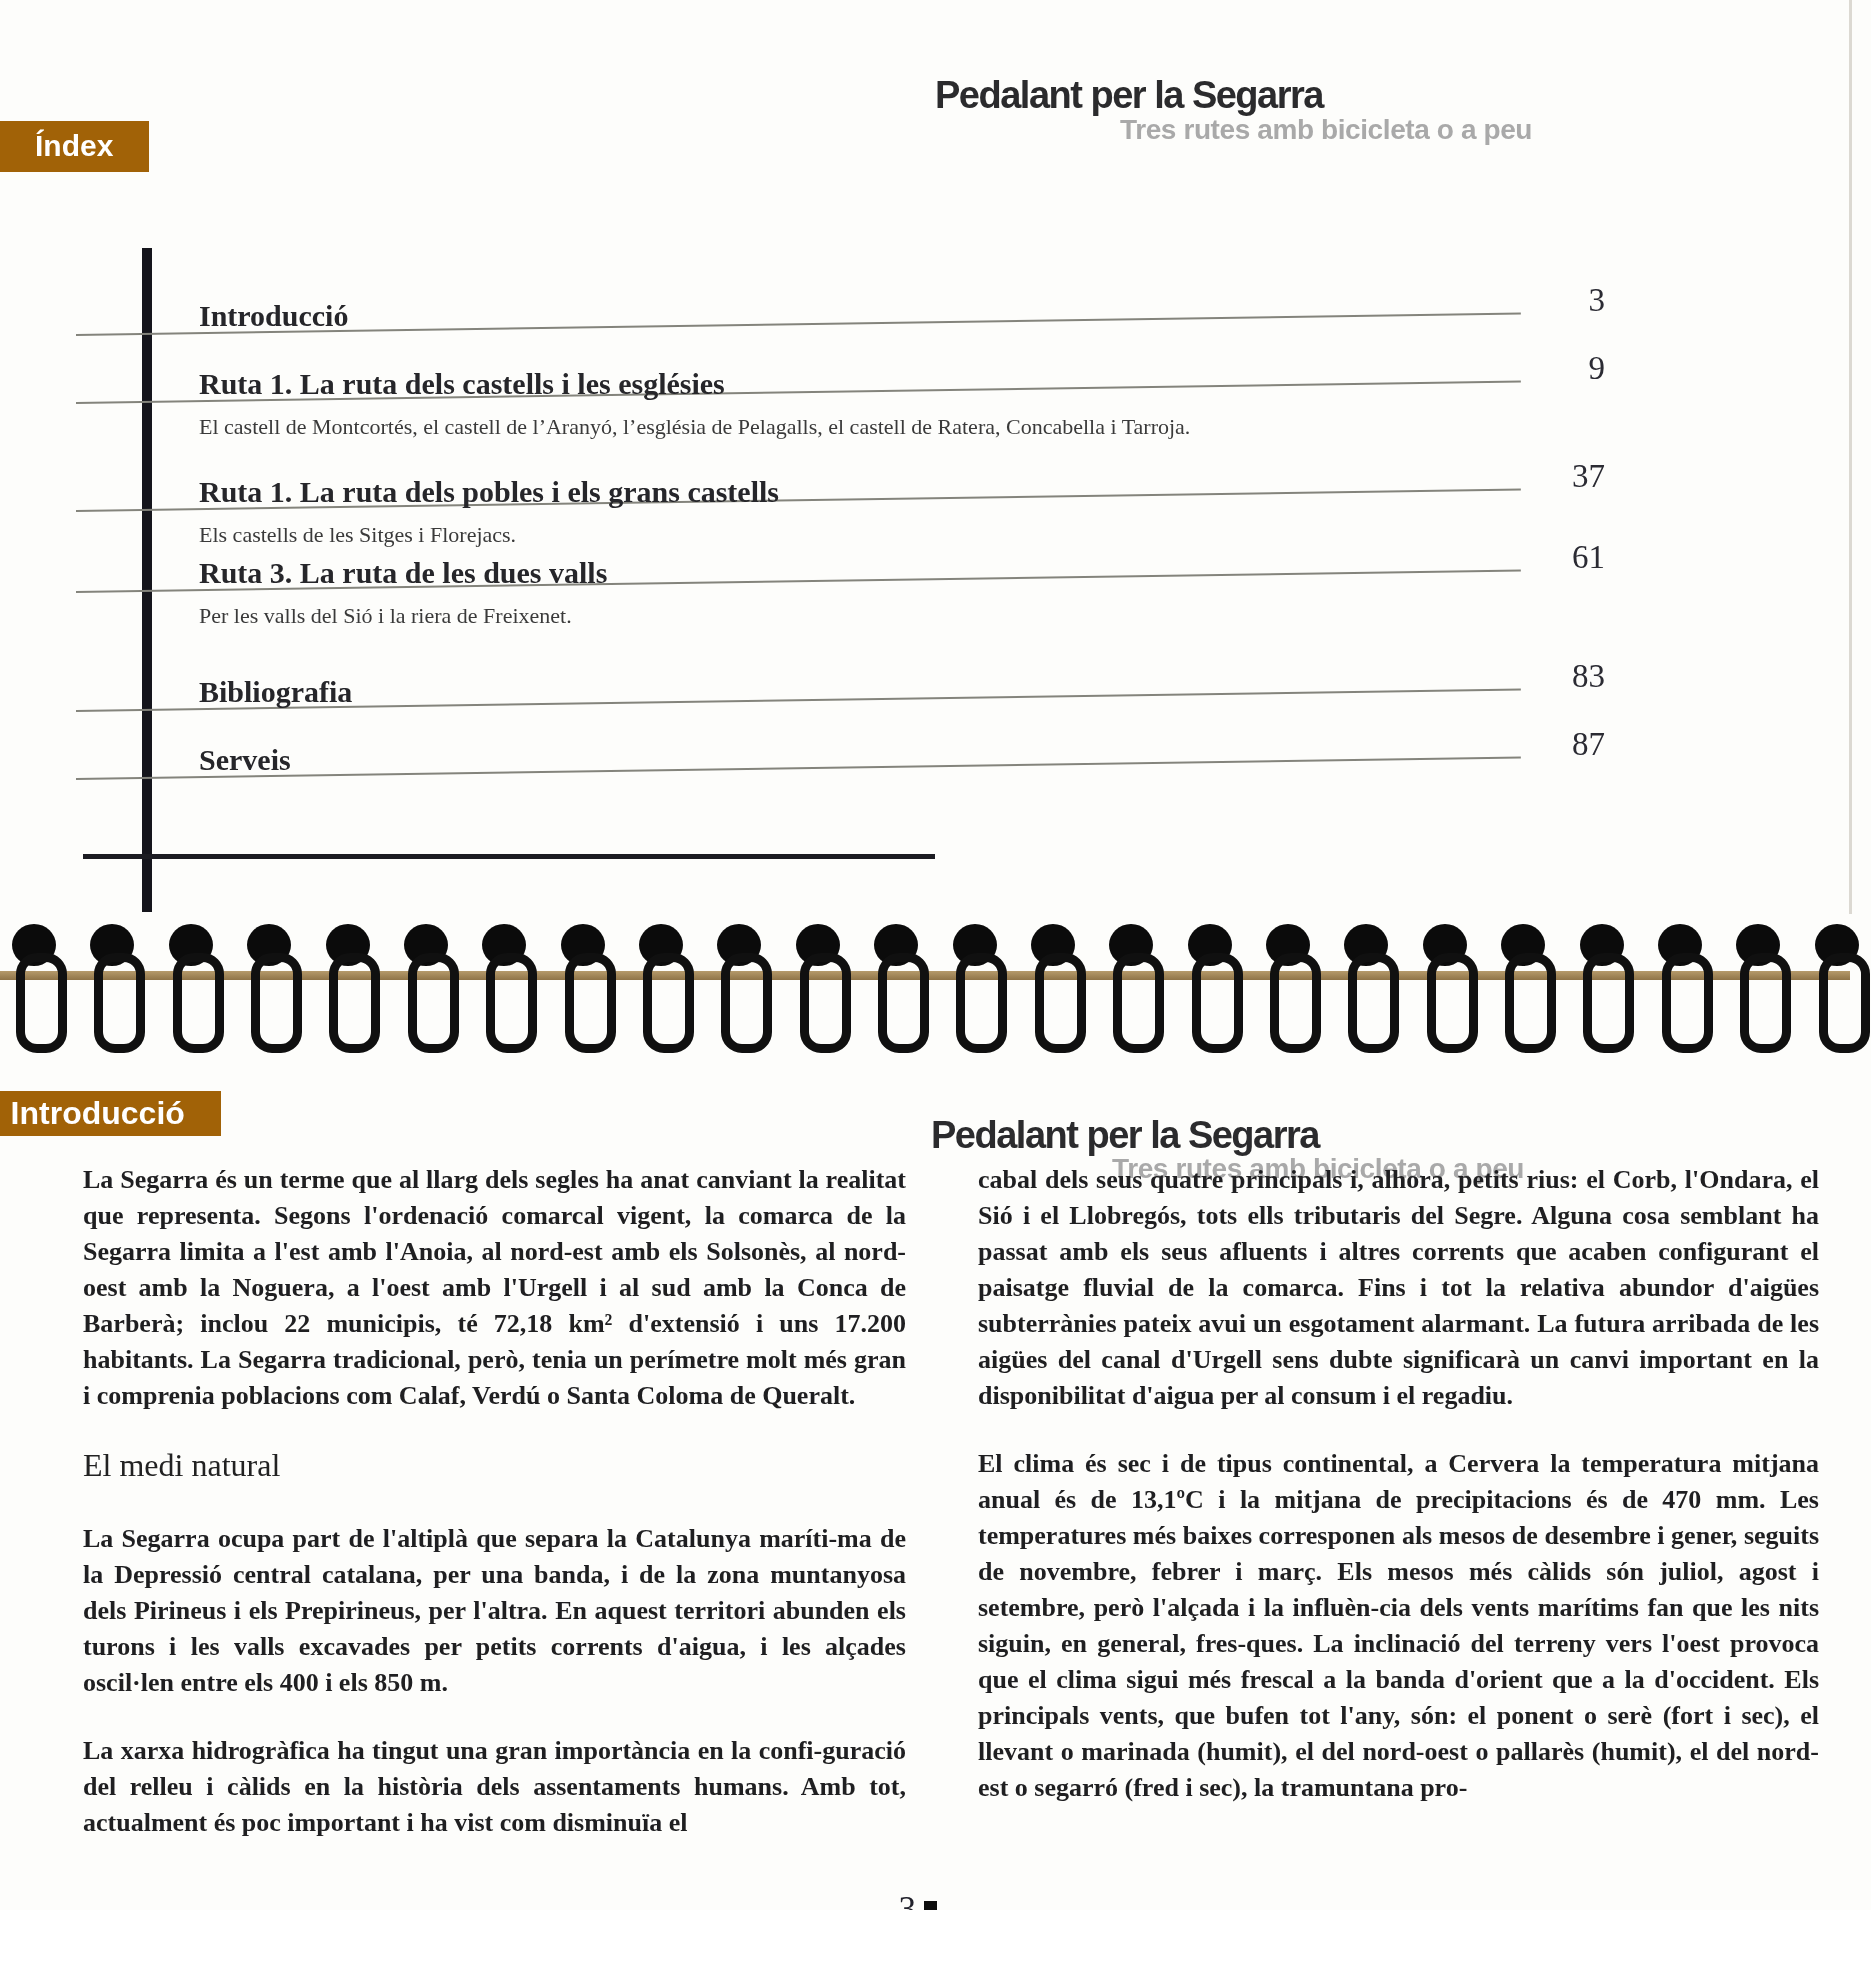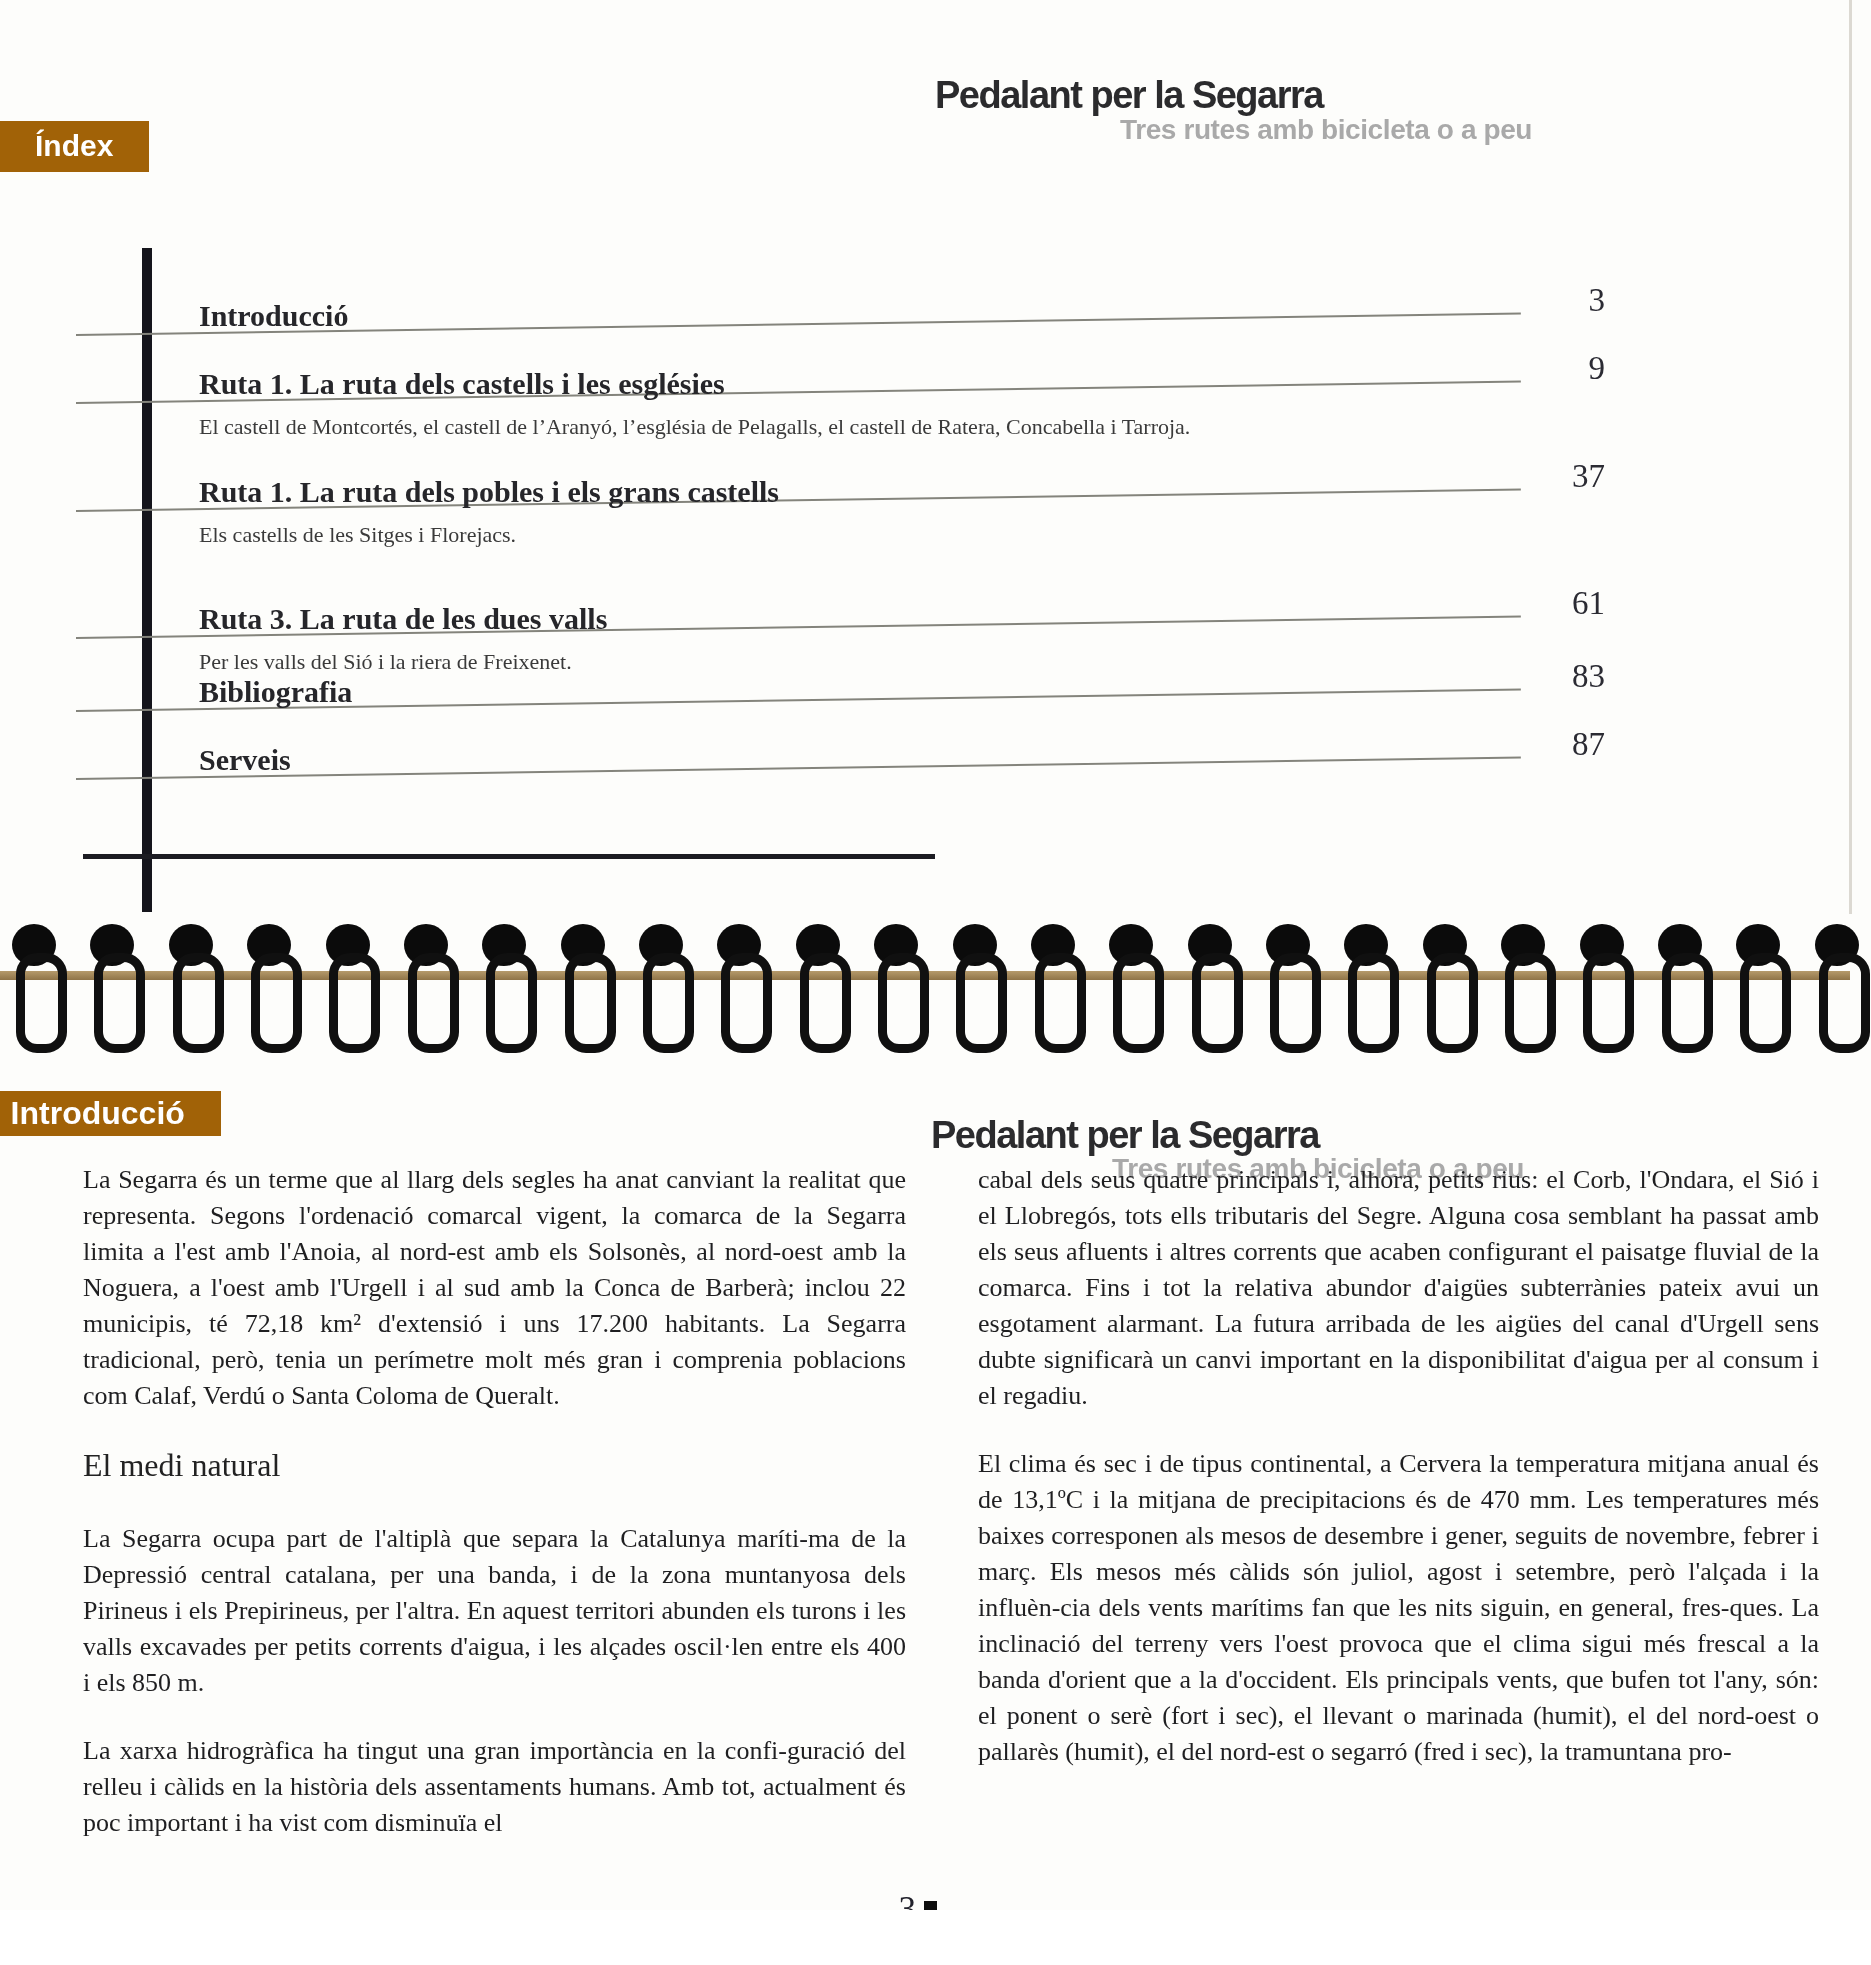--- a/index.html
+++ b/index.html
@@ -111,21 +111,21 @@
     box-sizing:content-box;background:transparent;
   }
   
   .col{
     position:absolute;top:1162px;
     font-size:26px;line-height:36px;
     text-align:justify;color:#1f1f21;
   }
   .col-left{left:83px;width:823px;}
   .col-right{left:978px;width:841px;}
-  .col p{margin:0 0 32px 0;}
+  .col p{margin:0 0 32px 0;font-weight:bold;}
   .col-heading{
     font-weight:normal;font-size:32px;color:#222;
     margin:33px 0 38px 0;
   }
   
   .footer-num{
     position:absolute;left:855px;top:1890px;width:61px;
     font-size:35px;color:#21212b;text-align:right;
   }
   .footer-underline{
@@ -171,21 +171,21 @@
 
     <div class="toc-entry" style="top:475px">
       <div class="toc-row">
         <span class="toc-title">Ruta 1. La ruta dels pobles i els grans castells</span>
         <span class="toc-num">37</span>
         <div class="toc-rule"></div>
       </div>
       <div class="toc-sub">Els castells de les Sitges i Florejacs.</div>
     </div>
 
-    <div class="toc-entry" style="top:602px">
+    <div class="toc-entry" style="top:556px">
       <div class="toc-row">
         <span class="toc-title">Ruta 3. La ruta de les dues valls</span>
         <span class="toc-num">61</span>
         <div class="toc-rule"></div>
       </div>
       <div class="toc-sub">Per les valls del Sió i la riera de Freixenet.</div>
     </div>
 
     <div class="toc-entry" style="top:675px">
       <div class="toc-row">

